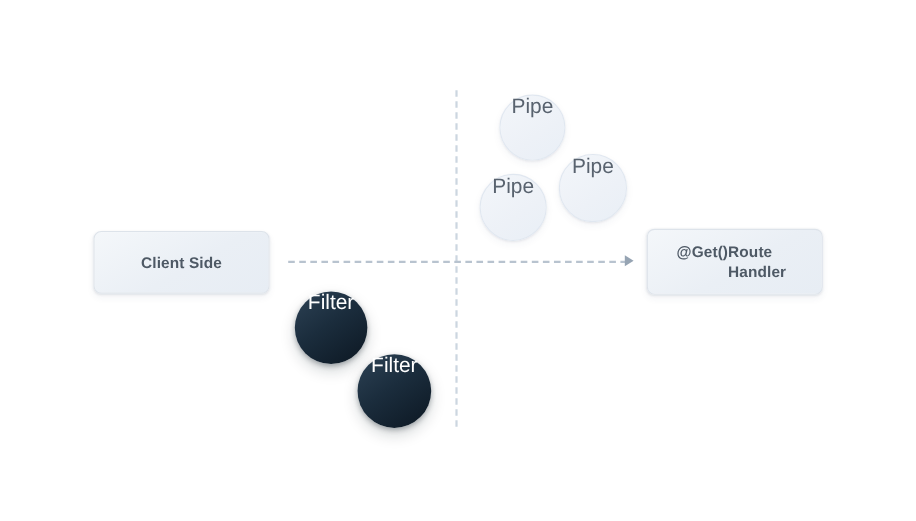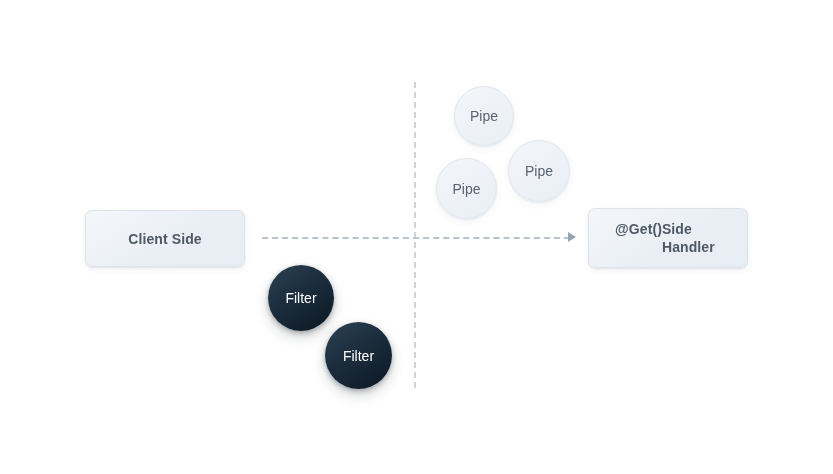--- a/index.html
+++ b/index.html
@@ -52,23 +52,23 @@
     display: flex;
     flex-direction: row;
     line-height: 18px;
   }
 
   
   .circle {
     position: absolute;
     border-radius: 50%;
     display: flex;
-    align-items: center;
+    align-items: flex-start;
     justify-content: center;
-    font-size: 14px;
+    font-size: 19px;
     box-sizing: border-box;
   }
   .circle.pipe {
     background: linear-gradient(145deg, #f3f6fa 0%, #edf1f7 60%, #e9eff6 100%);
     border: 1px solid #e0e7f0;
     color: #59636f;
     box-shadow: 0 1px 2px rgba(40, 60, 90, 0.09), 0 3px 8px rgba(40, 60, 90, 0.05);
   }
   .circle.filter {
     background: linear-gradient(145deg, #2d4255 0%, #1b2d3d 45%, #0c1722 100%);
@@ -114,21 +114,21 @@
   <div id="flow-arrow-line"></div>
   <div id="flow-arrow-head"></div>
 
   <div id="client-side-box" class="node-box">
     <span>Client Side</span>
   </div>
 
   <div id="route-handler-box" class="node-box">
     <span class="box-lines">
       <span>@Get()</span>
-      <span>Side Handler</span>
+      <span>Route Handler</span>
     </span>
   </div>
 
   <div class="circle pipe" style="left:454px; top:86px; width:60px; height:60px;">
     <span>Pipe</span>
   </div>
 
   <div class="circle pipe" style="left:508px; top:140px; width:62px; height:62px;">
     <span>Pipe</span>
   </div>

